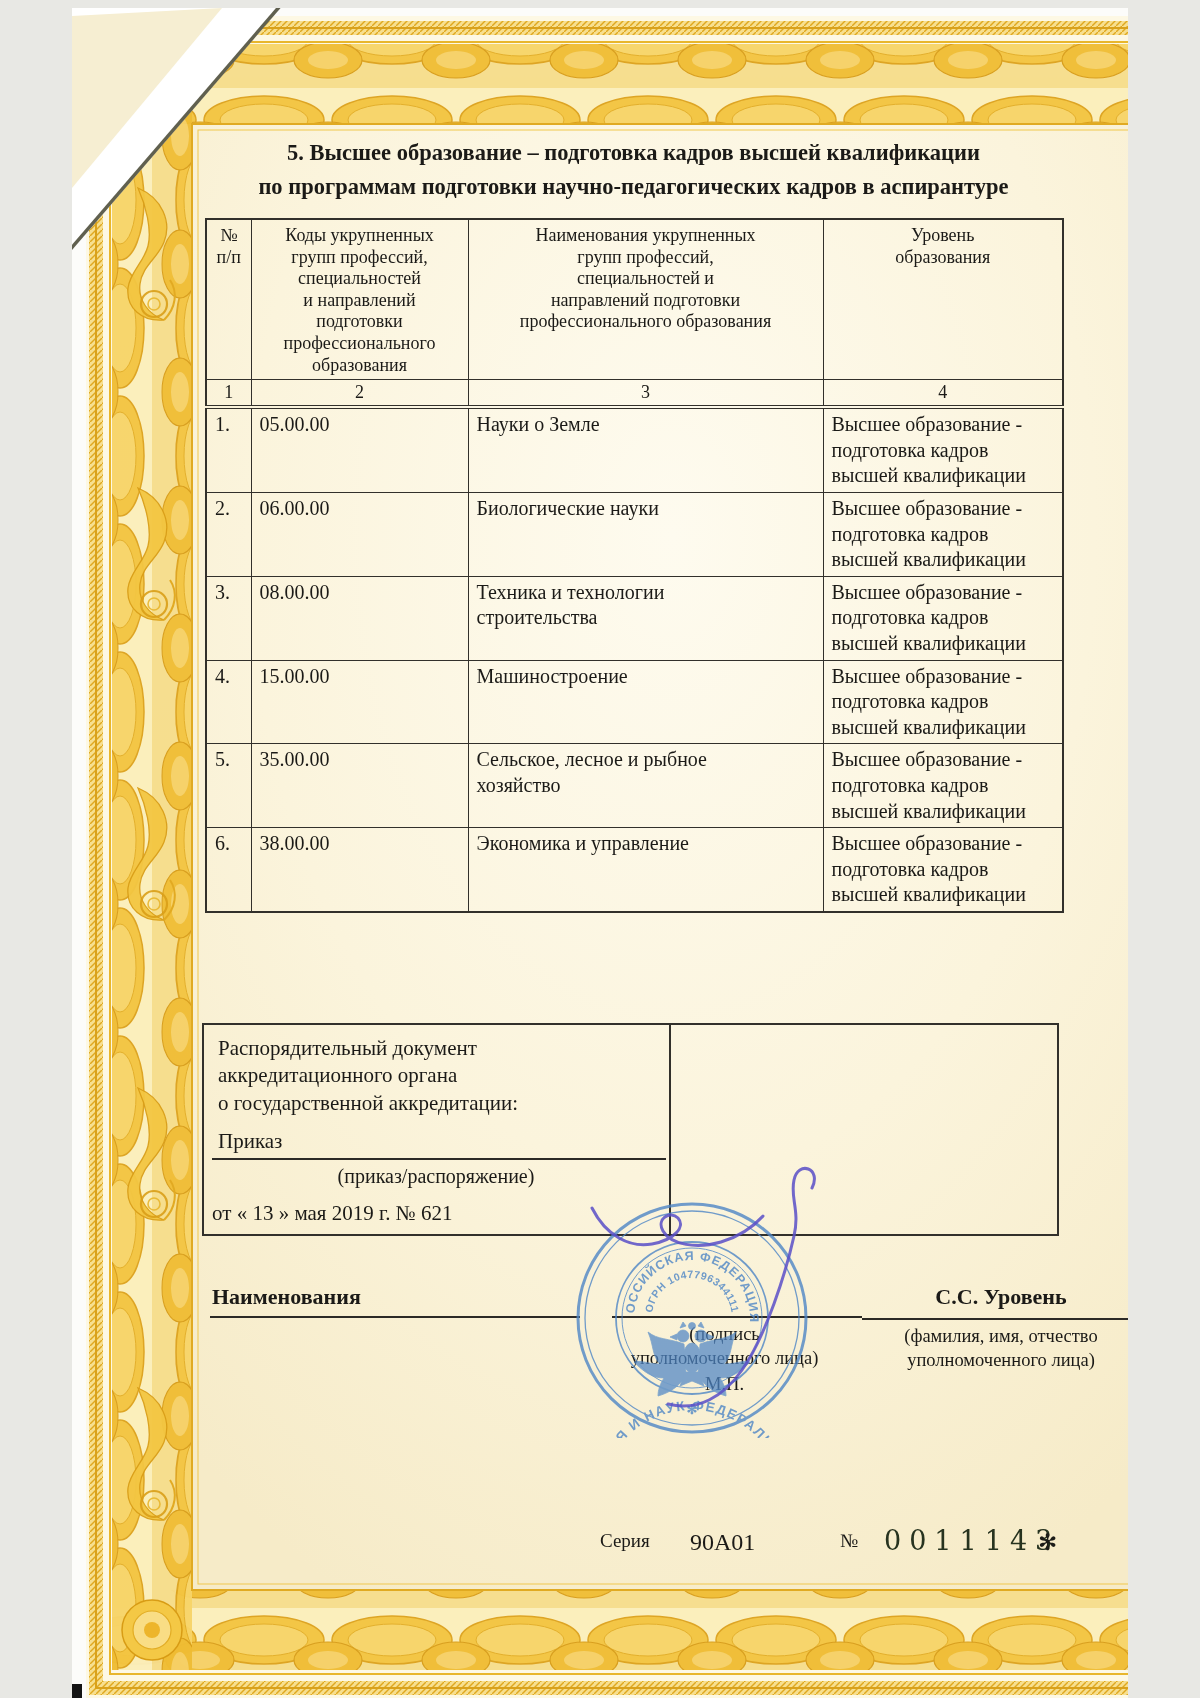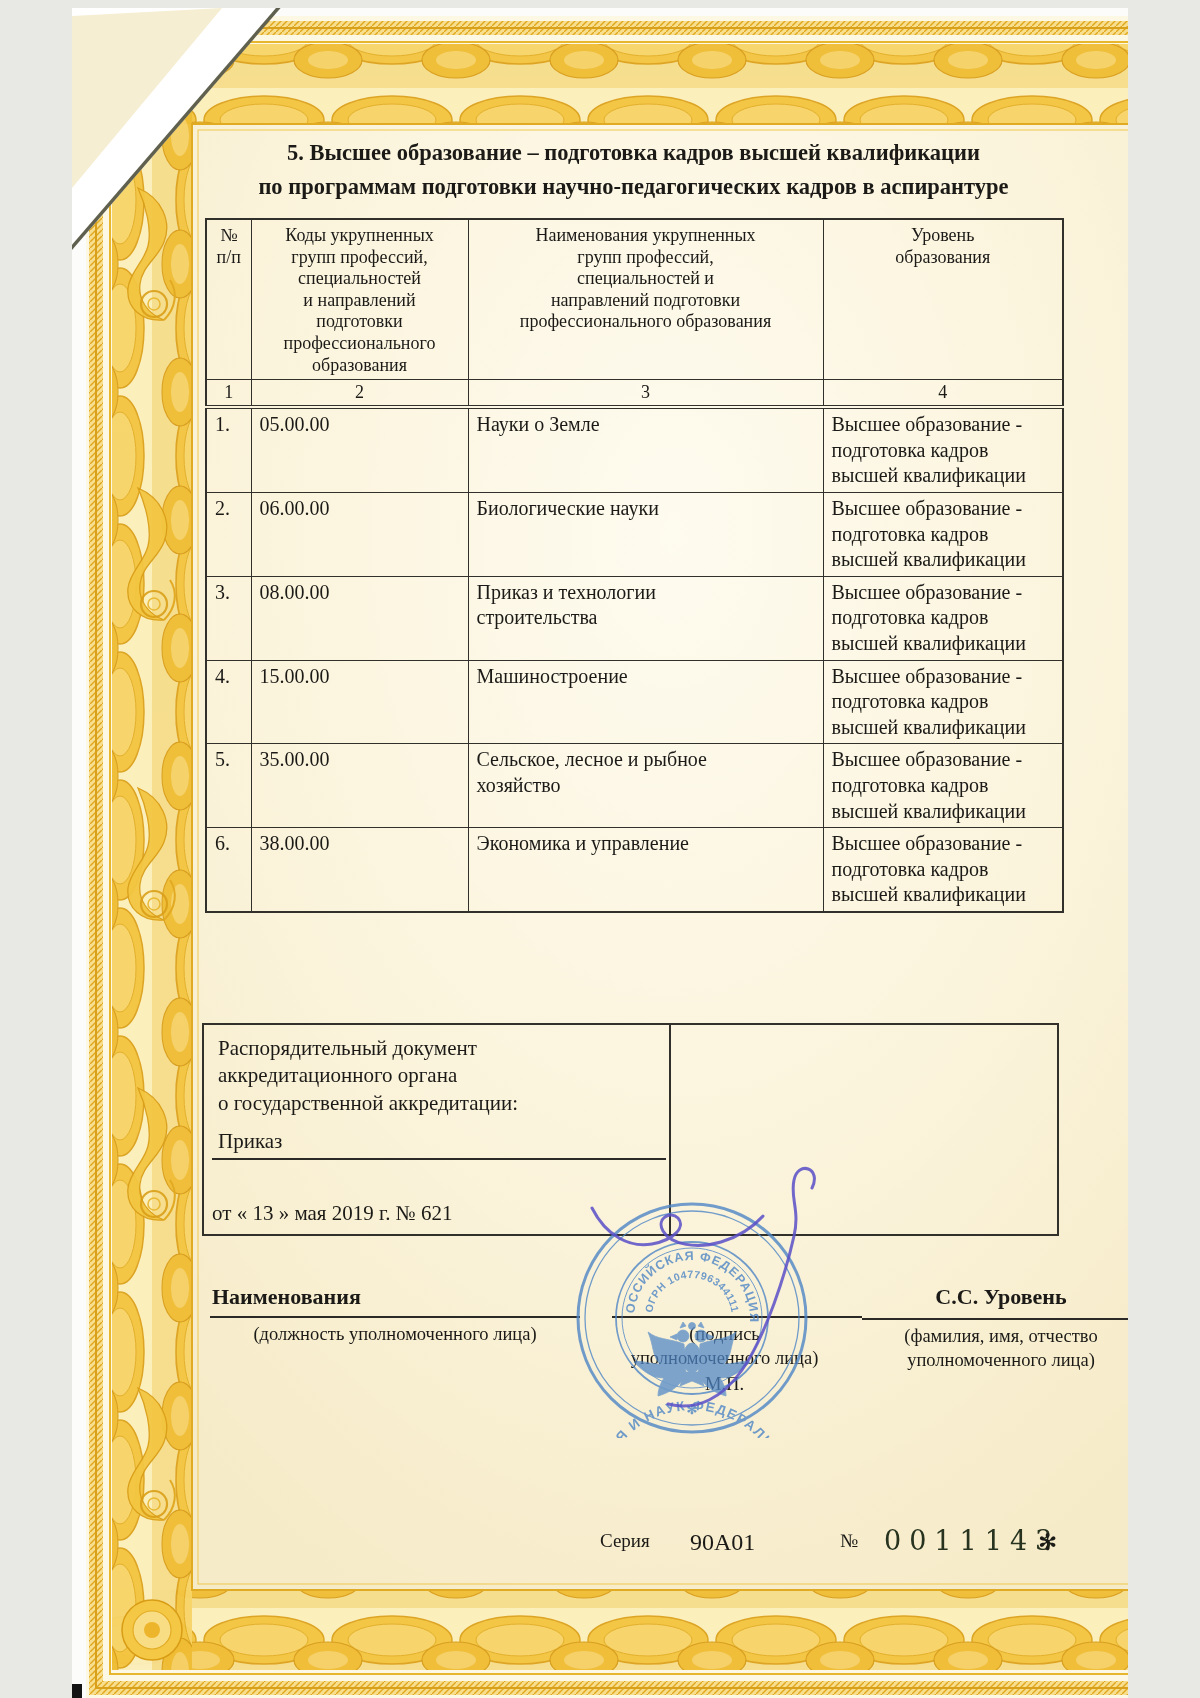--- a/index.html
+++ b/index.html
@@ -183,21 +183,21 @@
         <td class="c-num">2.</td>
         <td>06.00.00</td>
         <td>Биологические науки</td>
         <td>Высшее образование -
 подготовка кадров
 высшей квалификации</td>
       </tr>
       <tr class="datarow">
         <td class="c-num">3.</td>
         <td>08.00.00</td>
-        <td>Приказ и технологии
+        <td>Техника и технологии
 строительства</td>
         <td>Высшее образование -
 подготовка кадров
 высшей квалификации</td>
       </tr>
       <tr class="datarow">
         <td class="c-num">4.</td>
         <td>15.00.00</td>
         <td>Машиностроение</td>
         <td>Высшее образование -
@@ -222,27 +222,27 @@
 высшей квалификации</td>
       </tr>
     </tbody>
       </table>
 
     <div class="abs order-box">
       <div class="ob-heading">Распорядительный документ
 аккредитационного органа
 о государственной аккредитации:</div>
       <div class="ob-type">Приказ</div>
+      <div class="ob-type-caption">(приказ/распоряжение)</div>
       <div class="ob-date">от  « 13 » мая 2019 г. № 621</div>
       <div class="ob-divider"></div>
     </div>
 
     <div class="abs sig-label" style="left:140px;top:1276px;">Наименования</div>
     <div class="abs sig-line" style="left:138px;top:1308px;width:370px;"></div>
-    <div class="abs sig-caption" style="left:138px;top:1314px;width:370px;">(должность уполномоченного лица)</div>
 
     <div class="abs sig-line" style="left:540px;top:1308px;width:250px;"></div>
     <div class="abs sig-caption" style="left:545px;top:1314px;width:215px;">(подпись
 уполномоченного лица)</div>
     <div class="abs sig-caption" style="left:545px;top:1364px;width:215px;">М.П.</div>
 
     <div class="abs sig-label" style="left:790px;top:1276px;width:278px;text-align:center;">С.С. Уровень</div>
     <div class="abs sig-line" style="left:790px;top:1310px;width:278px;"></div>
     <div class="abs sig-caption" style="left:790px;top:1316px;width:278px;">(фамилия, имя, отчество
 уполномоченного лица)</div>

